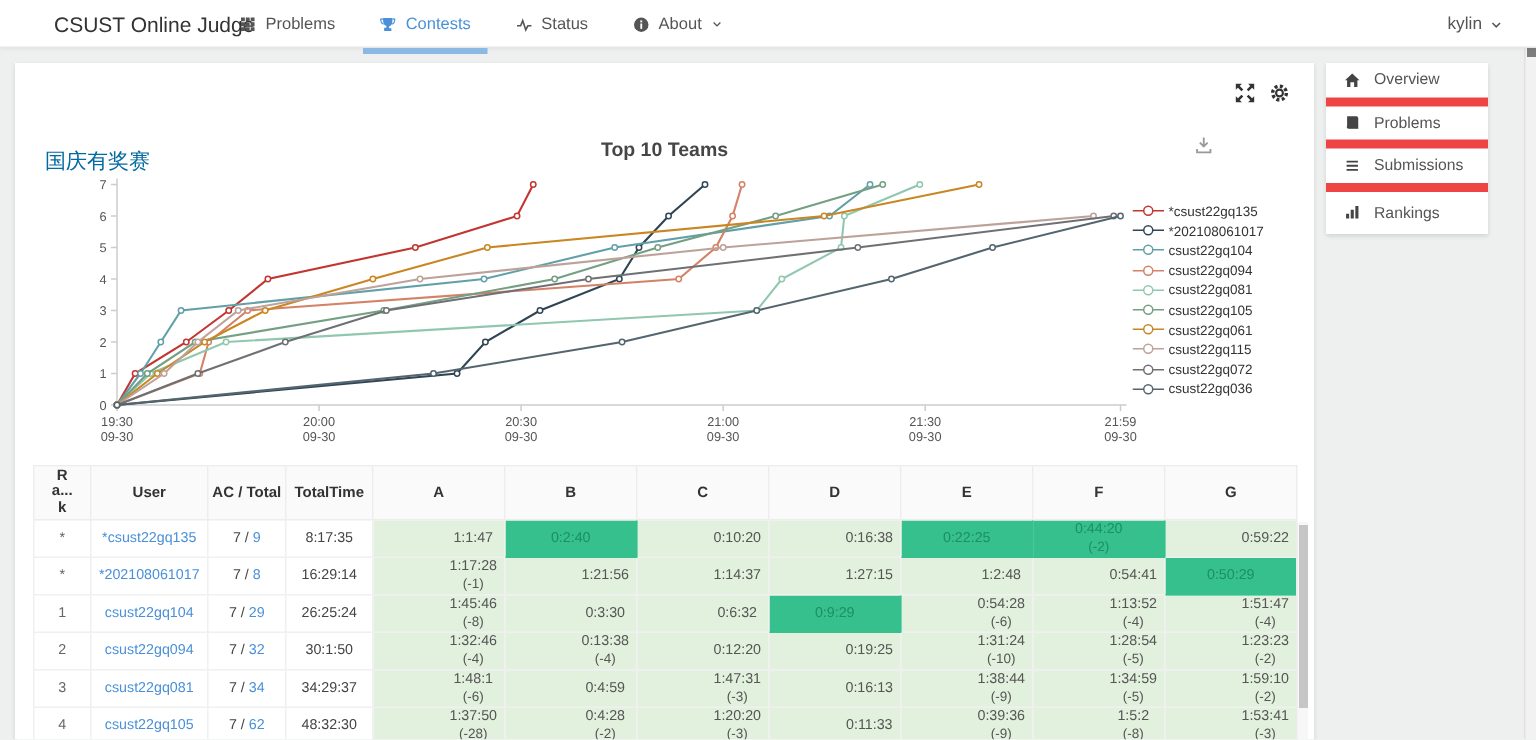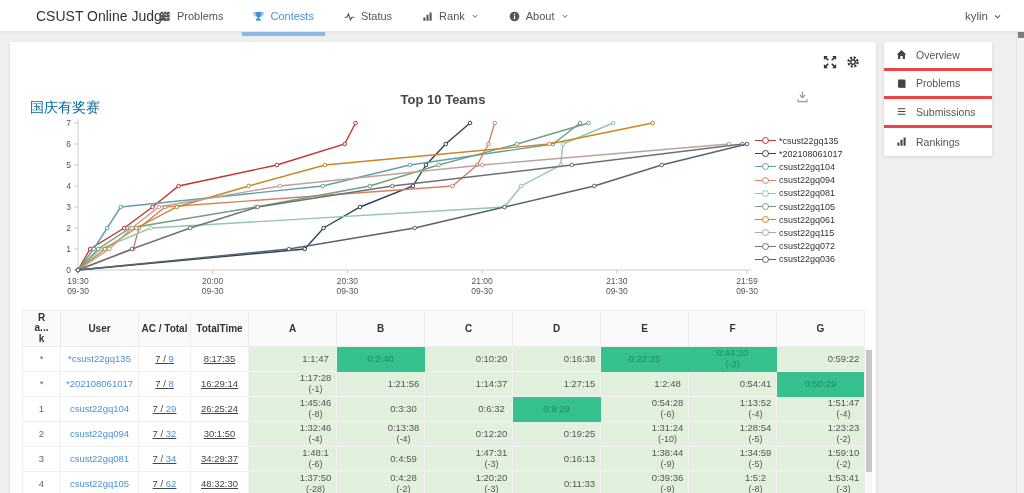--- a/index.html
+++ b/index.html
@@ -43,32 +43,32 @@
   .scoreboard th { height:36px; background:#fafafa; border:1px solid #ededed; font-size:10px;
               font-weight:bold; color:#333; text-align:center; }
   .scoreboard th.rank-h { white-space:pre-line; line-height:1.05; }
   .scoreboard td { height:25px; border:1px solid #f0f0f0; font-size:9.5px; color:#555;
               text-align:center; padding:1px 2px; line-height:1.15; }
   .scoreboard td.ok { background:#e2f1dd;padding-left:48px; }
   .scoreboard td.fb { background:#35c08e; color:#1d8f63; border-color:#35c08e; }
   .scoreboard td .p { font-size:9px; }
   .scoreboard td.user-cell, .scoreboard .tot { color:#4a90d9; cursor:pointer; }
   .scoreboard td.rank-cell { color:#666; }
-  .scoreboard td.time-cell, .scoreboard td.ac-cell { color:#444;text-decoration:underline; }
+  .scoreboard td.time-cell, .scoreboard td.ac-cell { color:#444; }
 
   .table-scrollbar { position:absolute; left:854px; top:306px; width:8px; height:154px;
               background:#f7f7f7; border-left:1px solid #ececec; }
   .table-scrollbar .thumb { position:absolute; left:1px; top:2px; width:6px; height:122px;
               background:#c6c6c6; }
 
   
   .sidebar { position:absolute; left:884px; top:42px; width:108px; background:#fff;
               box-shadow:0 1px 3px rgba(0,0,0,.12); }
   .side-item { display:flex; align-items:center; gap:9px; height:28.5px; padding-left:12px;
-              font-size:10.5px; color:#555; border-bottom:3px solid #ef4444; cursor:pointer; }
+              font-size:10.5px; color:#555; border-bottom:6px solid #ef4444; cursor:pointer; }
   .side-item:last-child { border-bottom:none; }
   .side-item .icon { color:#444; }
 
   
   .page-scrollbar { position:absolute; right:0; top:0; width:8px; height:493px; background:#f2f2f2;
               border-left:1px solid #e1e1e1; }
   .page-scrollbar .thumb { position:absolute; left:1px; top:2px; width:6px; height:36px; background:#7d7d7d; }
 
   .icon svg { display:block; }
 </style>
@@ -97,33 +97,20 @@
           </span>
           <span>Contests</span>
         </div>
         <div class="nav-item">
           <span class="icon">
             <svg width="11" height="11" viewBox="0 0 16 16" fill="none" stroke="currentColor" stroke-width="1.6">
               <path d="M1 9h3.5L6.5 4l3 9L11.5 9H15"></path>
             </svg>
           </span>
           <span>Status</span>
-        </div>
-        <div class="nav-item">
-          <span class="icon">
-            <svg width="11" height="11" viewBox="0 0 16 16" fill="currentColor">
-              <path d="M2 9.5h3V14H2zM6.5 5.5h3V14h-3zM11 2h3v12h-3z"></path>
-            </svg>
-          </span>
-          <span>Rank</span>
-          <span class="icon">
-            <svg width="8" height="8" viewBox="0 0 16 16">
-              <path d="M3.5 6 8 10.5 12.5 6" fill="none" stroke="currentColor" stroke-width="1.8"></path>
-            </svg>
-          </span>
         </div>
         <div class="nav-item">
           <span class="icon">
             <svg width="11" height="11" viewBox="0 0 16 16">
               <circle cx="8" cy="8" r="7" fill="currentColor"></circle>
               <rect x="7.1" y="6.8" width="1.8" height="5.2" fill="#fff"></rect>
               <rect x="7.1" y="3.8" width="1.8" height="1.9" fill="#fff"></rect>
             </svg>
           </span>
           <span>About</span>

